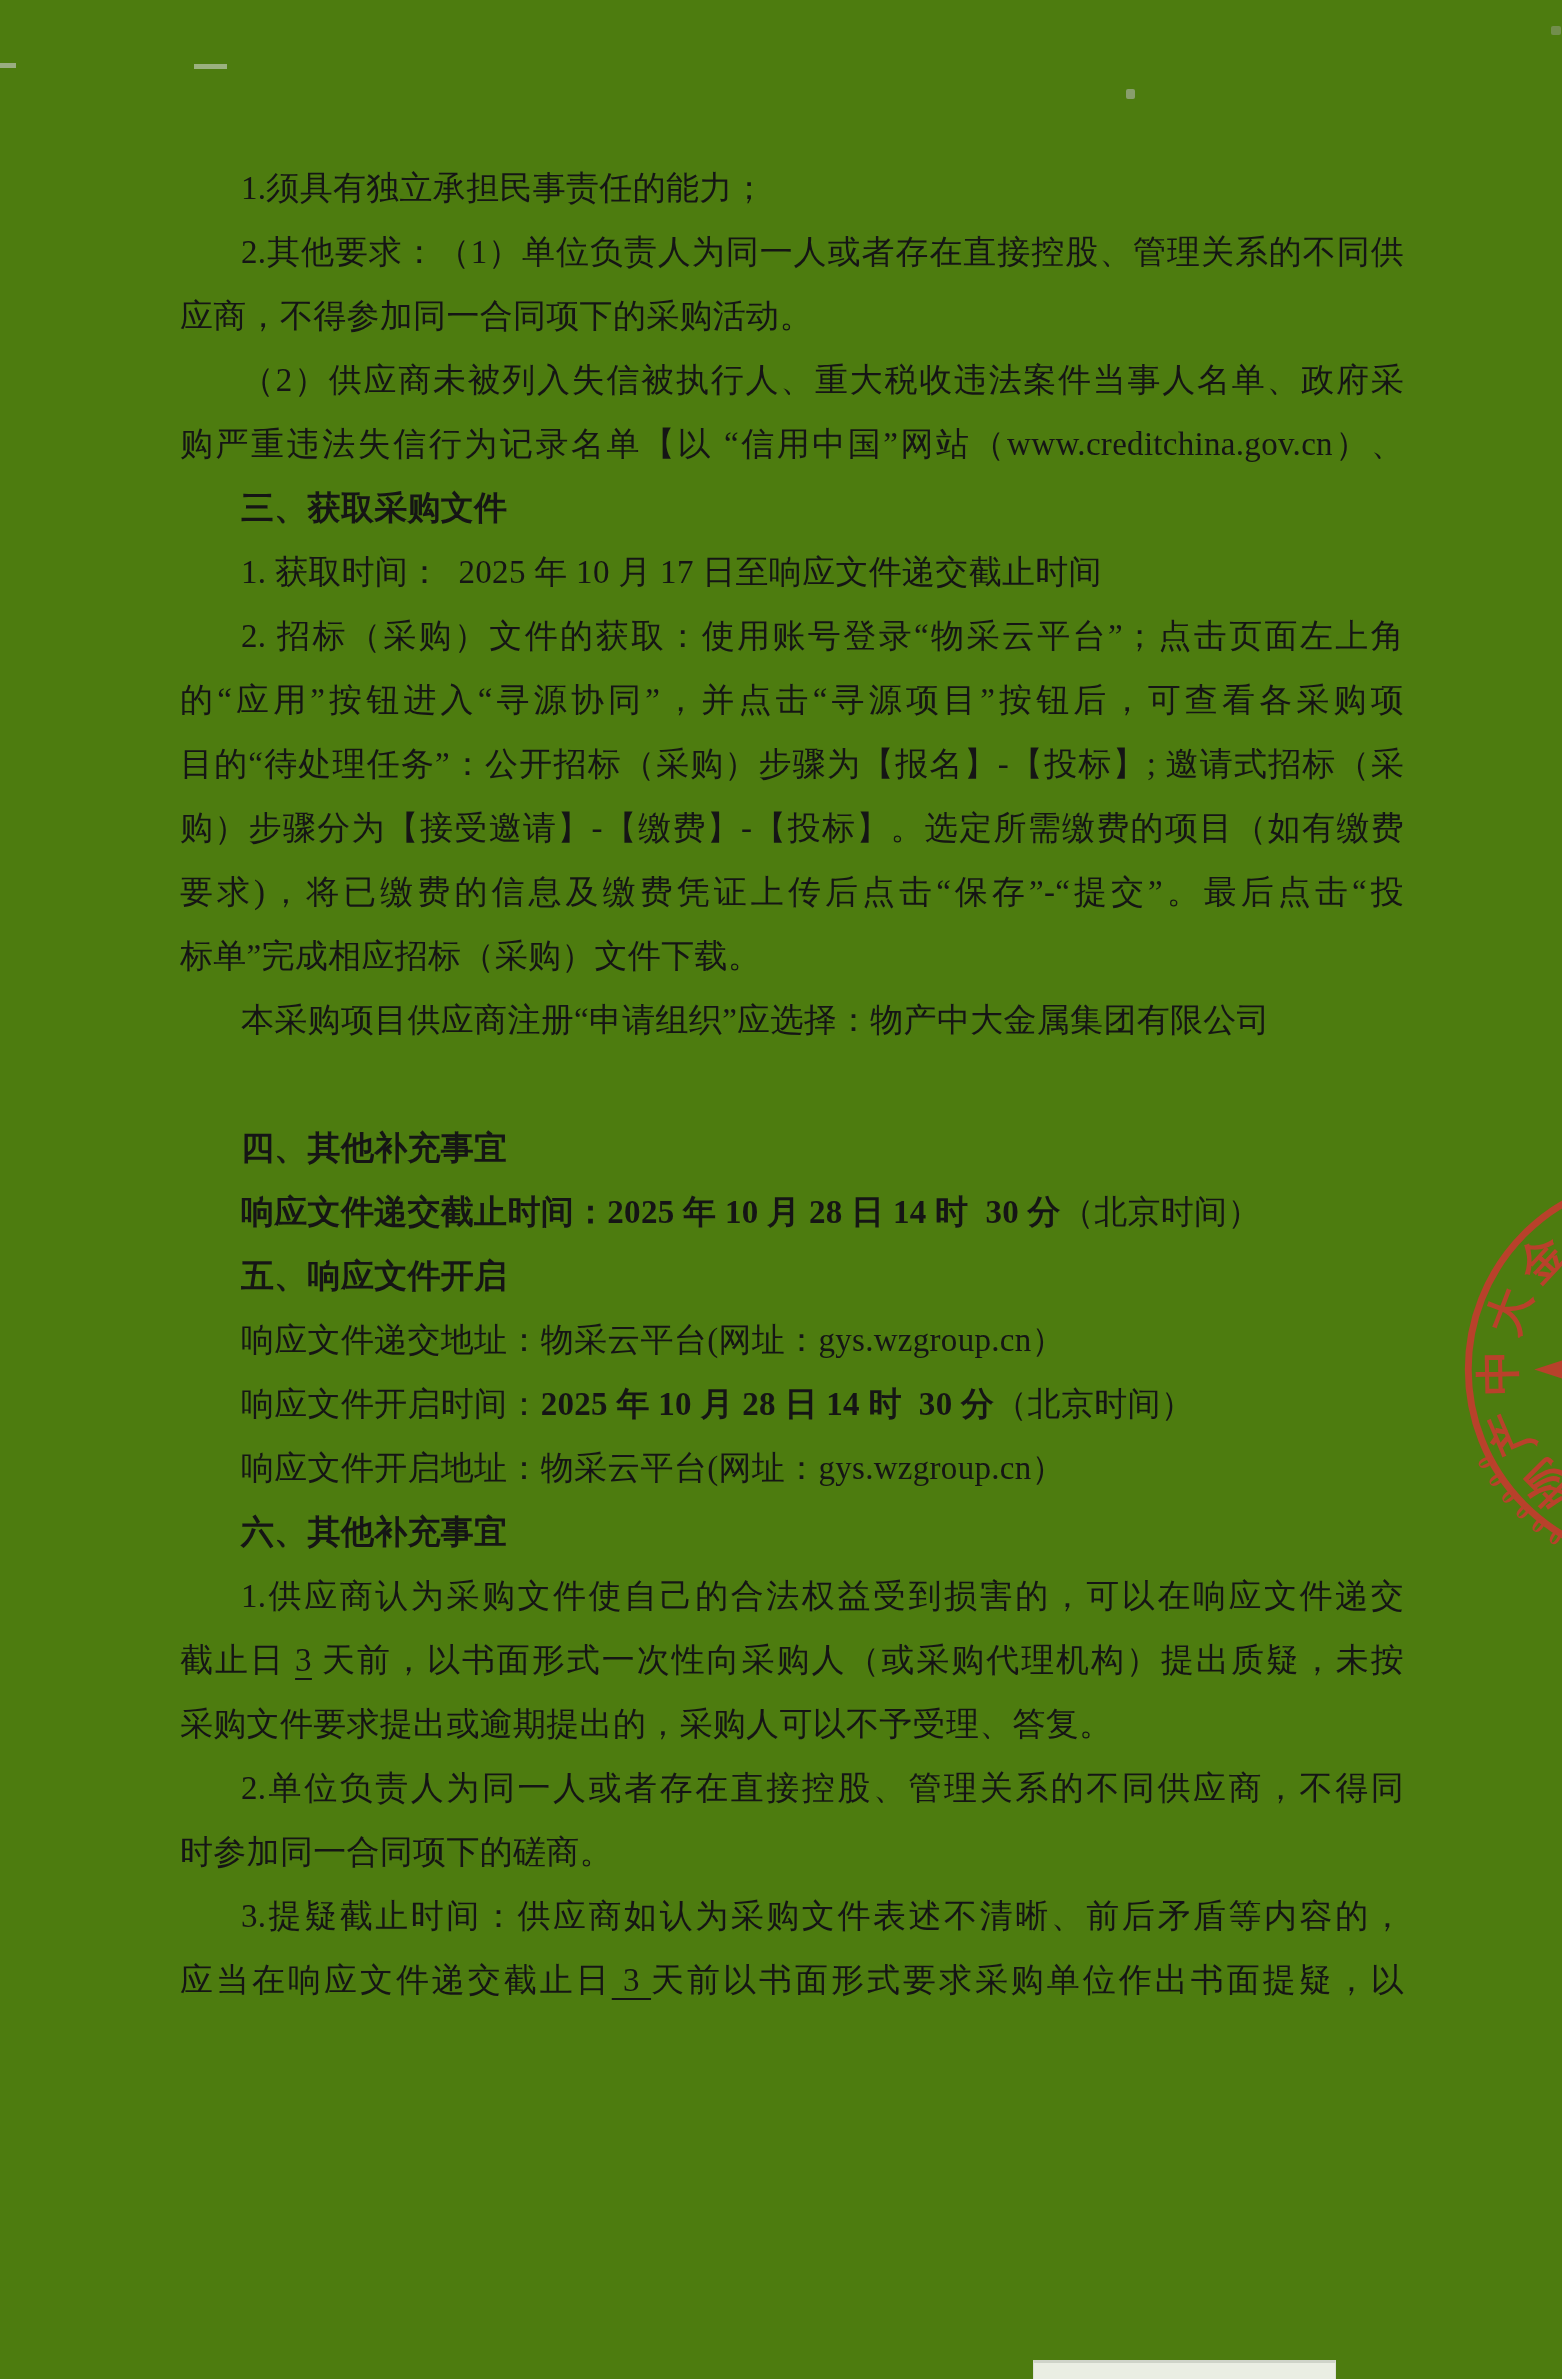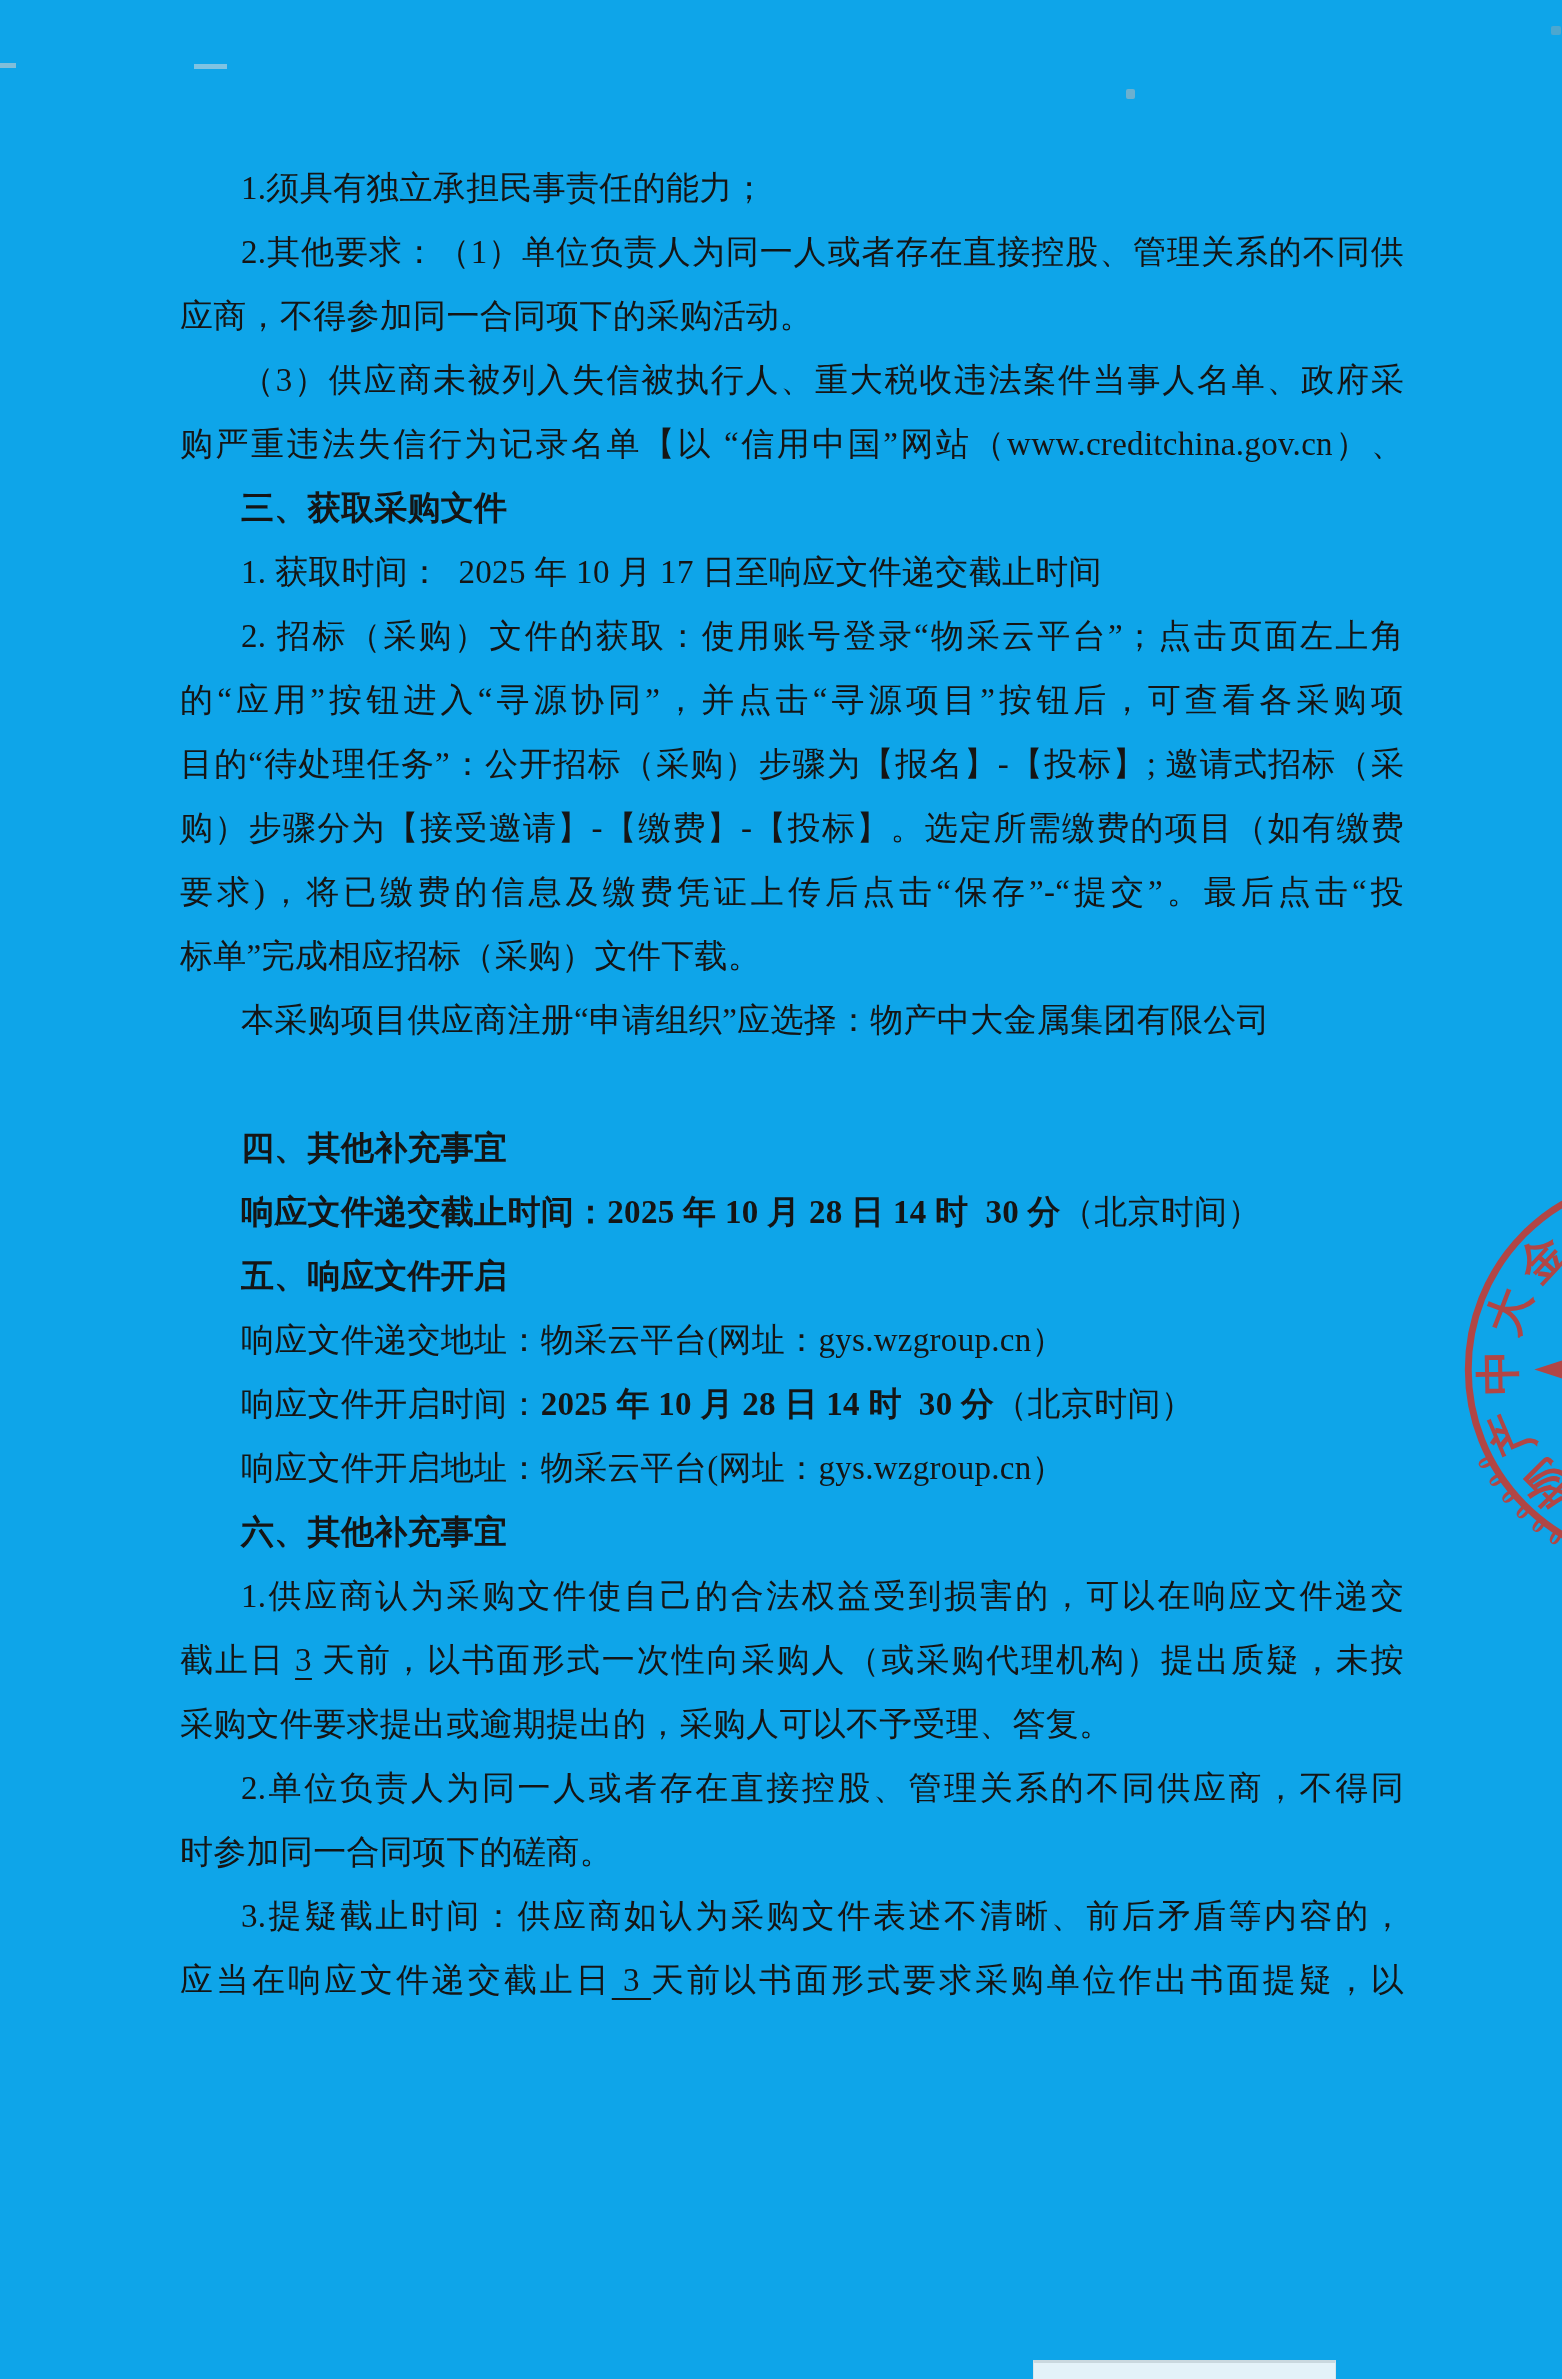--- a/index.html
+++ b/index.html
@@ -1,19 +1,19 @@
 <!DOCTYPE html>
 <html><head>
 <meta charset="utf-8">
 <style>
   html,body{margin:0;padding:0;background:#888;}
   .page{
     position:relative;
     width:1562px;height:2380px;
-    background:#0ea5e9;
+    background:#4d7c0f;
     overflow:hidden;
     font-family:"Liberation Serif","DejaVu Serif",serif;
     color:#151515;
   }
   .doc{
     position:absolute;
     left:180px;top:156px;
     width:1224px;
   }
   .line{
@@ -48,21 +48,21 @@
 </style>
 </head>
 <body>
 
 <div class="page">
 
   <div class="doc">
       <div class="line indent"><span>1.须具有独立承担民事责任的能力；</span></div>
       <div class="line indent j"><span>2.其他要求：（1）单位负责人为同一人或者存在直接控股、管理关系的不同供</span></div>
       <div class="line"><span>应商，不得参加同一合同项下的采购活动。</span></div>
-      <div class="line indent j"><span>（3）供应商未被列入失信被执行人、重大税收违法案件当事人名单、政府采</span></div>
+      <div class="line indent j"><span>（2）供应商未被列入失信被执行人、重大税收违法案件当事人名单、政府采</span></div>
       <div class="line j"><span>购严重违法失信行为记录名单【以 “信用中国”网站（www.creditchina.gov.cn）、</span></div>
       <div class="line indent"><span class="b">三、获取采购文件</span></div>
       <div class="line indent"><span>1. 获取时间：  2025 年 10 月 17 日至响应文件递交截止时间</span></div>
       <div class="line indent j"><span>2. 招标（采购）文件的获取：使用账号登录“物采云平台”；点击页面左上角</span></div>
       <div class="line j"><span>的“应用”按钮进入“寻源协同”，并点击“寻源项目”按钮后，可查看各采购项</span></div>
       <div class="line j"><span>目的“待处理任务”：公开招标（采购）步骤为【报名】-【投标】; 邀请式招标（采</span></div>
       <div class="line j"><span>购）步骤分为【接受邀请】-【缴费】-【投标】。选定所需缴费的项目（如有缴费</span></div>
       <div class="line j"><span>要求)，将已缴费的信息及缴费凭证上传后点击“保存”-“提交”。最后点击“投</span></div>
       <div class="line"><span>标单”完成相应招标（采购）文件下载。</span></div>
       <div class="line indent"><span>本采购项目供应商注册“申请组织”应选择：物产中大金属集团有限公司</span></div>

